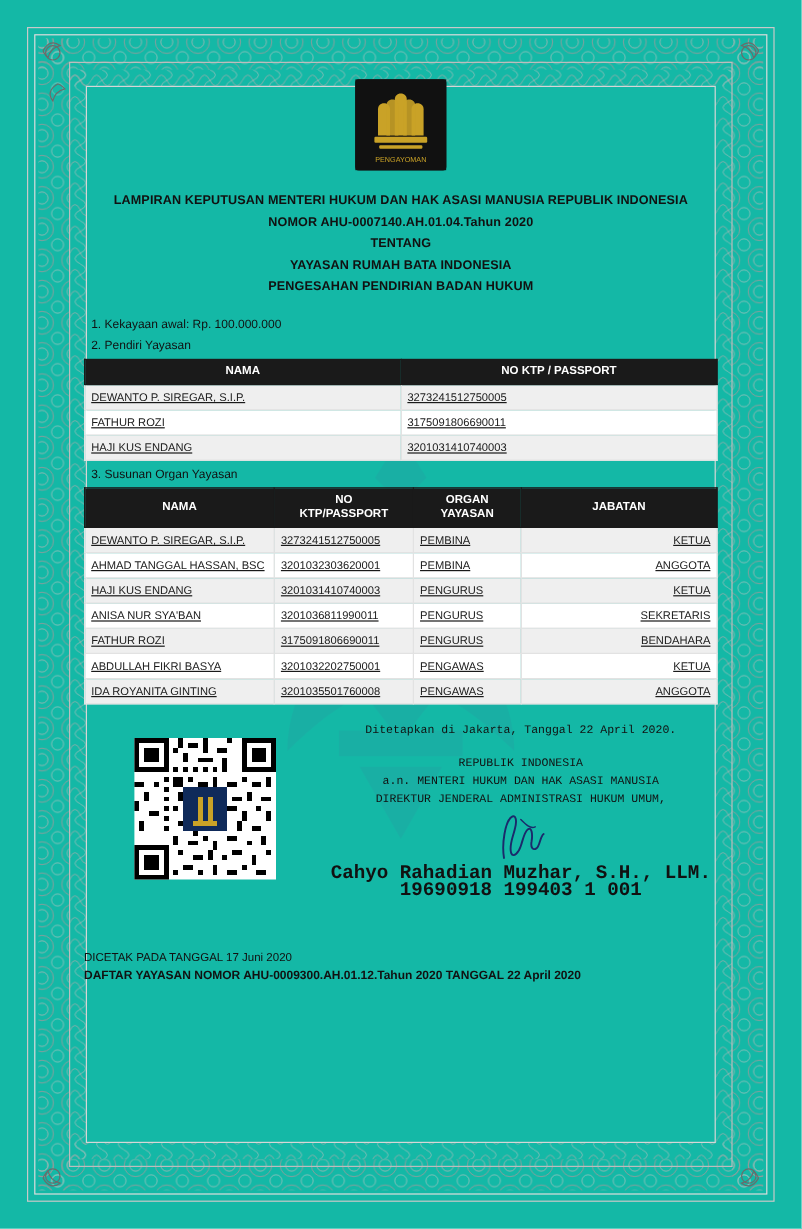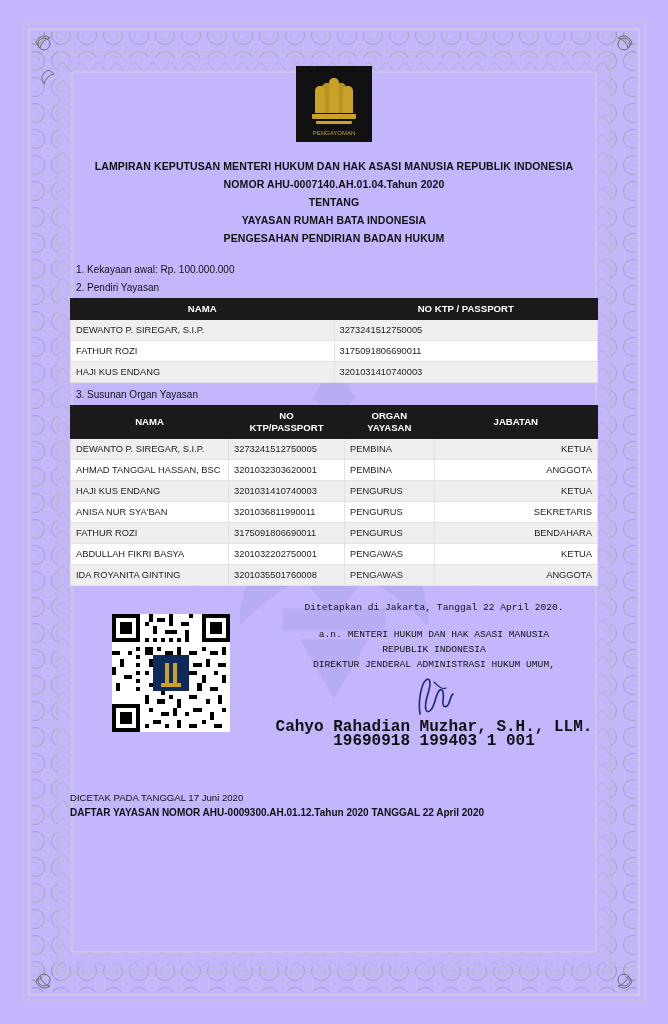--- a/index.html
+++ b/index.html
@@ -12,21 +12,21 @@
     background: #ffffff;
     font-family: "Liberation Sans", sans-serif;
     color: #111;
     overflow: hidden;
   }
 
   .page {
     position: relative;
     width: 668px;
     height: 1024px;
-    background: #c4b5fd;
+    background: #14b8a6;
   }
   .guilloche {
     position: absolute;
     left: 22px;
     top: 22px;
     width: 624px;
     height: 980px;
     pointer-events: none;
   }
 
@@ -96,20 +96,21 @@
     text-align: center;
     border: 1px solid #1a1a1a;
     line-height: 12px;
   }
   table.tbl td {
     padding: 4px 5px;
     border: 1px solid #e2e2e2;
     vertical-align: middle;
     line-height: 12px;
     color: #1a1a1a;
+    text-decoration: underline;
   }
   table.tbl tr.alt td { background: #efefef; }
   table.tbl tr.plain td { background: #ffffff; }
 
   .tbl-pendiri td.c1 { width: 50%; }
   .tbl-organ td.c1 { width: 30%; }
   .tbl-organ td.c2 { width: 22%; }
   .tbl-organ td.c3 { width: 17%; }
   .tbl-organ td.c4 { width: 31%; text-align: right; }
 
@@ -440,22 +441,22 @@
         <rect x="10" y="10" width="9" height="9" fill="#0f2a5a"></rect>
         <g fill="#c9a227">
           <rect x="13" y="12" width="1" height="5"></rect>
             <rect x="15" y="12" width="1" height="5"></rect>
           <rect x="12" y="17" width="5" height="1"></rect>
         </g>
       </svg>
 
       <div class="sign-text">
         <div class="line-top">Ditetapkan di Jakarta, Tanggal 22 April 2020.</div>
+        <div>REPUBLIK INDONESIA</div>
         <div>a.n. MENTERI HUKUM DAN HAK ASASI MANUSIA</div>
-        <div>REPUBLIK INDONESIA</div>
         <div>DIREKTUR JENDERAL ADMINISTRASI HUKUM UMUM,</div>
         <div class="sig-scribble">
           <svg width="120" height="44" viewBox="0 0 120 44" xmlns="http://www.w3.org/2000/svg">
             <path d="M46 40 C44 28 47 10 52 6 C56 3 57 9 55 16 C53 24 50 30 52 36 C54 40 58 36 60 30 C62 24 63 18 66 16 C69 14 70 20 69 26 C68 31 70 34 73 32 C76 30 76 22 79 20" fill="none" stroke="#1b2a6b" stroke-width="1.6" stroke-linecap="round"></path>
             <path d="M60 8 C64 12 68 16 72 14" fill="none" stroke="#1b2a6b" stroke-width="1.2" stroke-linecap="round"></path>
           </svg>
         </div>
         <div class="sign-name">Cahyo Rahadian Muzhar, S.H., LLM.</div>
         <div class="sign-name">19690918 199403 1 001</div>
       </div>

